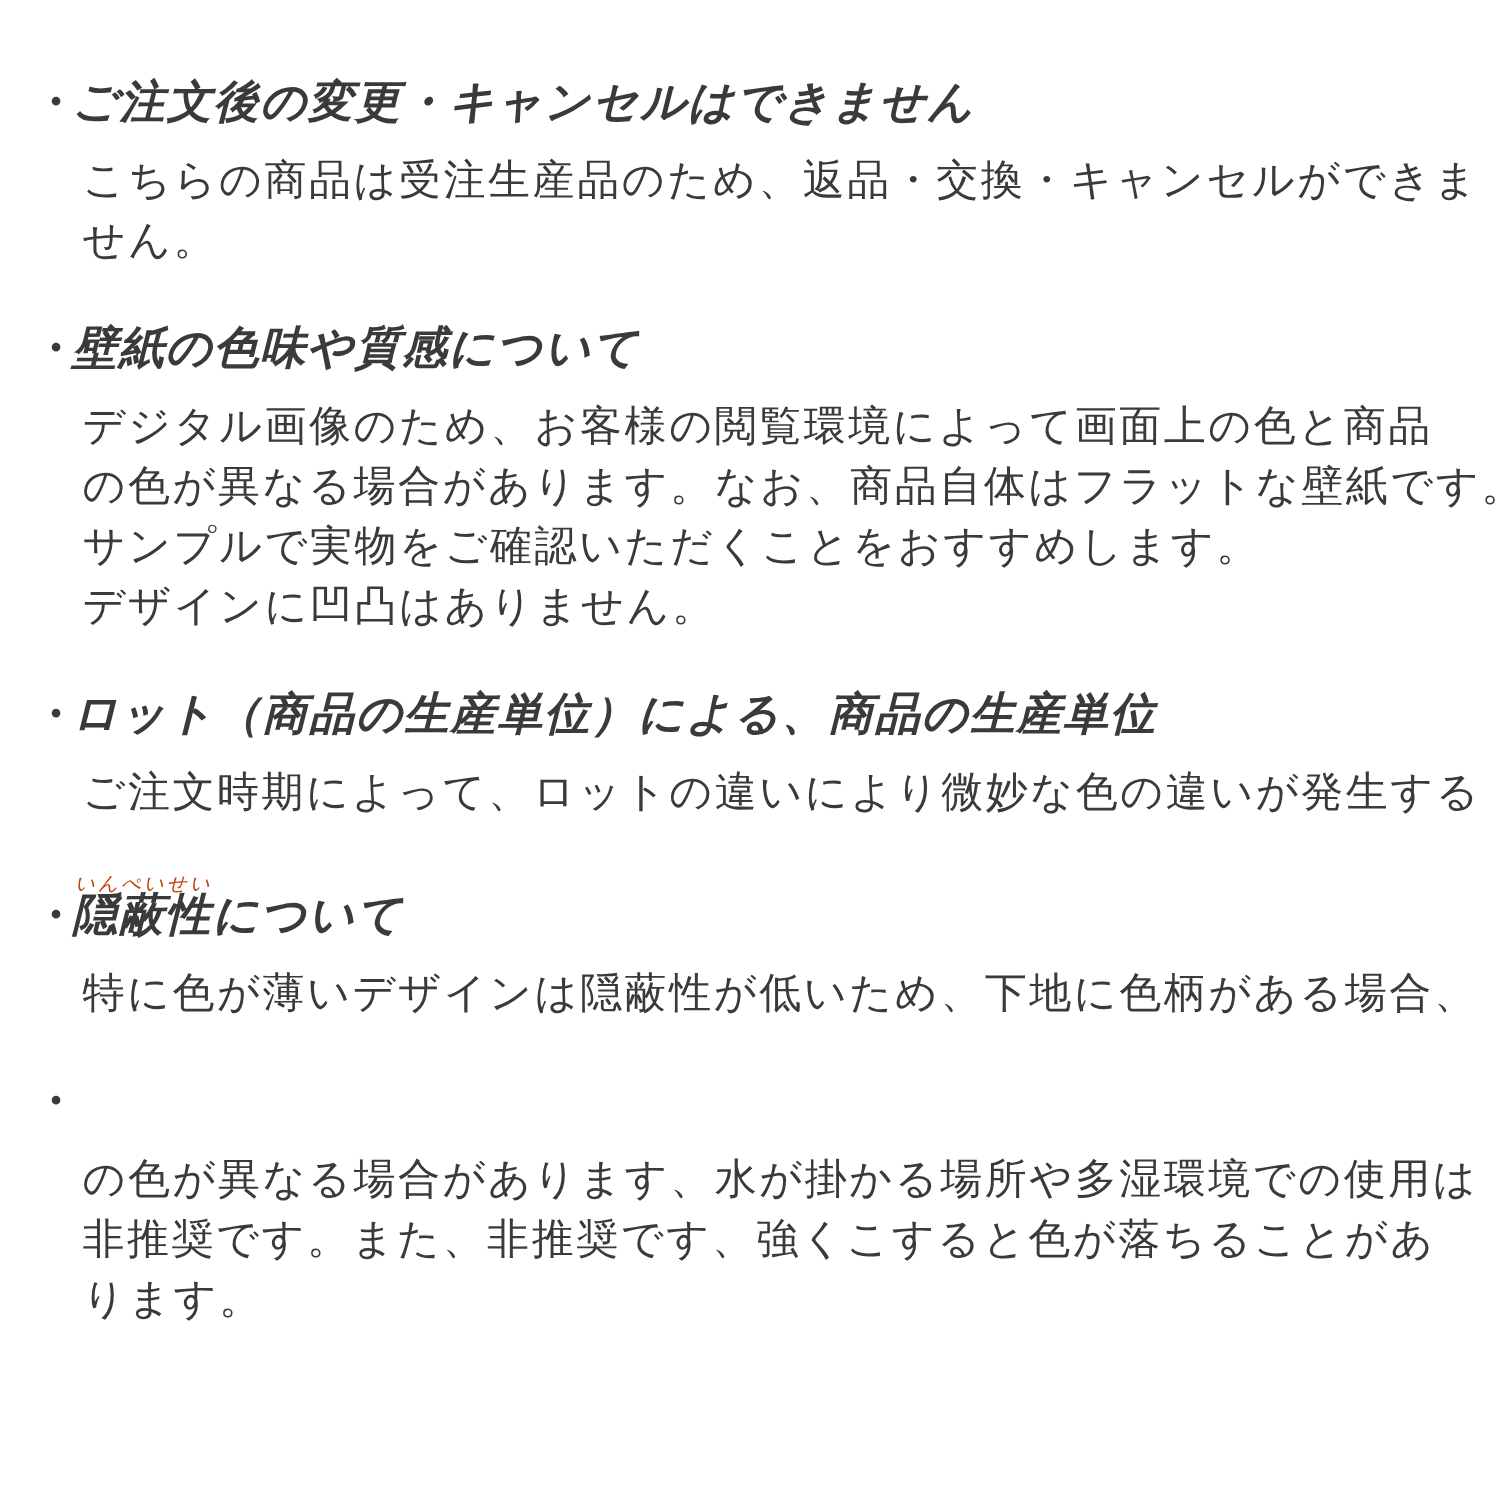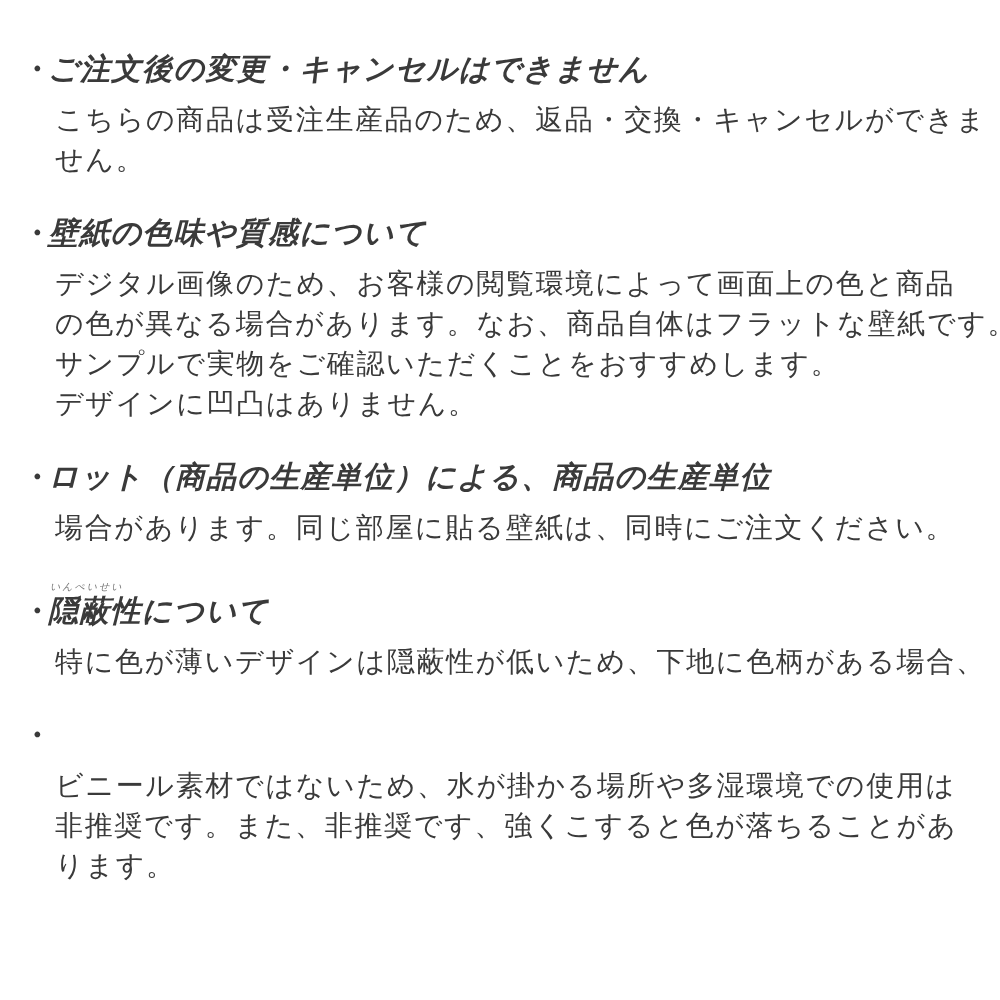--- a/index.html
+++ b/index.html
@@ -37,26 +37,26 @@
     font-size: inherit;
     font-weight: inherit;
     line-height: inherit;
     position: relative;
     font-style: italic;
   }
   .ruby-rt {
     position: absolute;
     top: -6px;
     left: 2px;
-    font-size: 10px;
+    font-size: 13px;
     font-weight: normal;
     letter-spacing: 2px;
     line-height: 1;
     white-space: nowrap;
-    color: #737373;
+    color: #c2410c;
   }
   .body-text {
     margin: 8px 0 0 33px;
     font-size: 28px;
     line-height: 40px;
     letter-spacing: 0.06em;
   }
   .body-line { display: block; white-space: nowrap; }
 </style>
 </head>
@@ -85,38 +85,38 @@
     <span class="body-line">デザインに凹凸はありません。</span>
   </div>
 </section>
 
 <section class="note-section">
   <div class="heading-row">
     <span class="bullet">・</span>
     <h2 class="heading-text">ロット（商品の生産単位）による、商品の生産単位</h2>
   </div>
   <div class="body-text">
-    <span class="body-line">場合があります。同じ部屋に貼る壁紙は、同時にご注文ください。</span>
+    <span class="body-line">ご注文時期によって、ロットの違いにより微妙な色の違いが発生する</span>
   </div>
 </section>
 
 <section class="note-section has-ruby">
   <div class="heading-row">
     <span class="bullet">・</span>
     <h2 class="heading-text">
       <span class="ruby-rt">いんぺいせい</span><span class="ruby-base">隠蔽性</span><span>について</span>
     </h2>
   </div>
   <div class="body-text">
     <span class="body-line">特に色が薄いデザインは隠蔽性が低いため、下地に色柄がある場合、</span>
   </div>
 </section>
 
 <section class="note-section">
   <div class="heading-row">
     <span class="bullet">・</span>
   </div>
   <div class="body-text">
-    <span class="body-line">ビニール素材ではないため、水が掛かる場所や多湿環境での使用は</span>
+    <span class="body-line">の色が異なる場合があります、水が掛かる場所や多湿環境での使用は</span>
     <span class="body-line">非推奨です。また、非推奨です、強くこすると色が落ちることがあ</span>
     <span class="body-line">ります。</span>
   </div>
 </section>
 
 </body></html>

